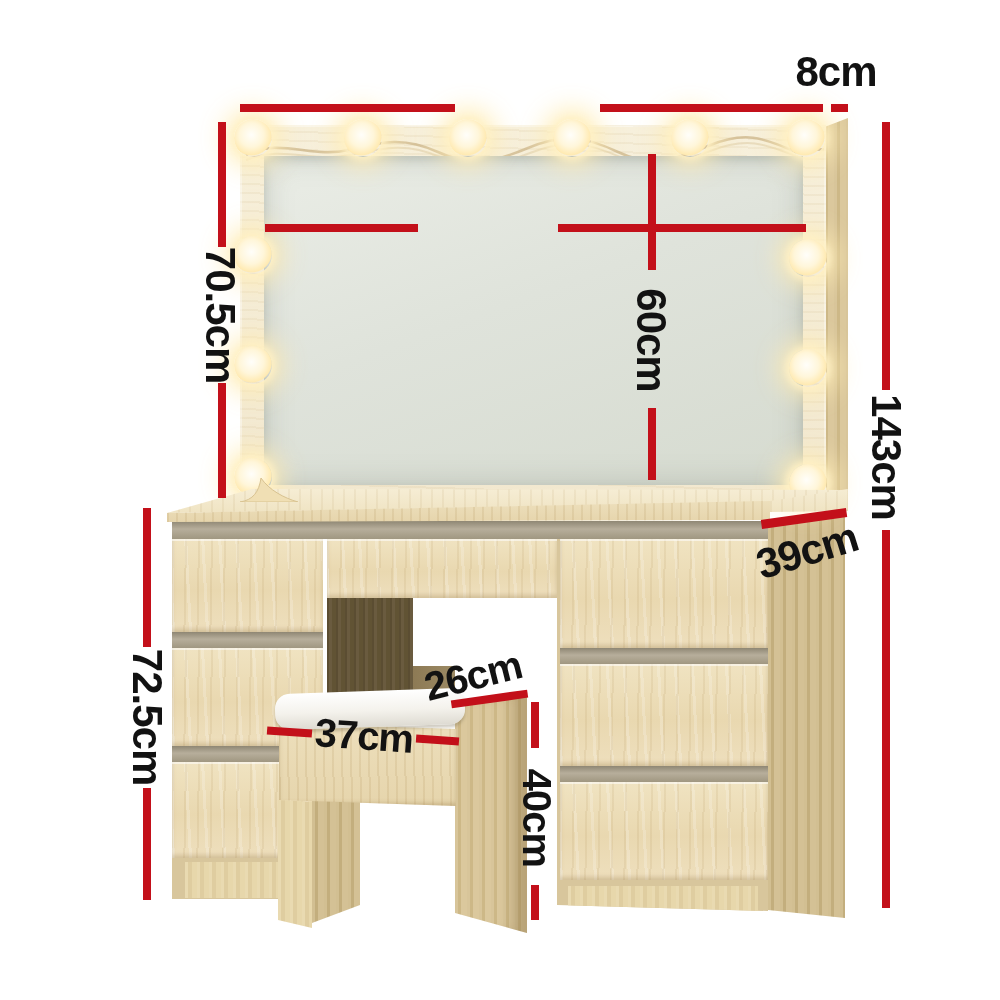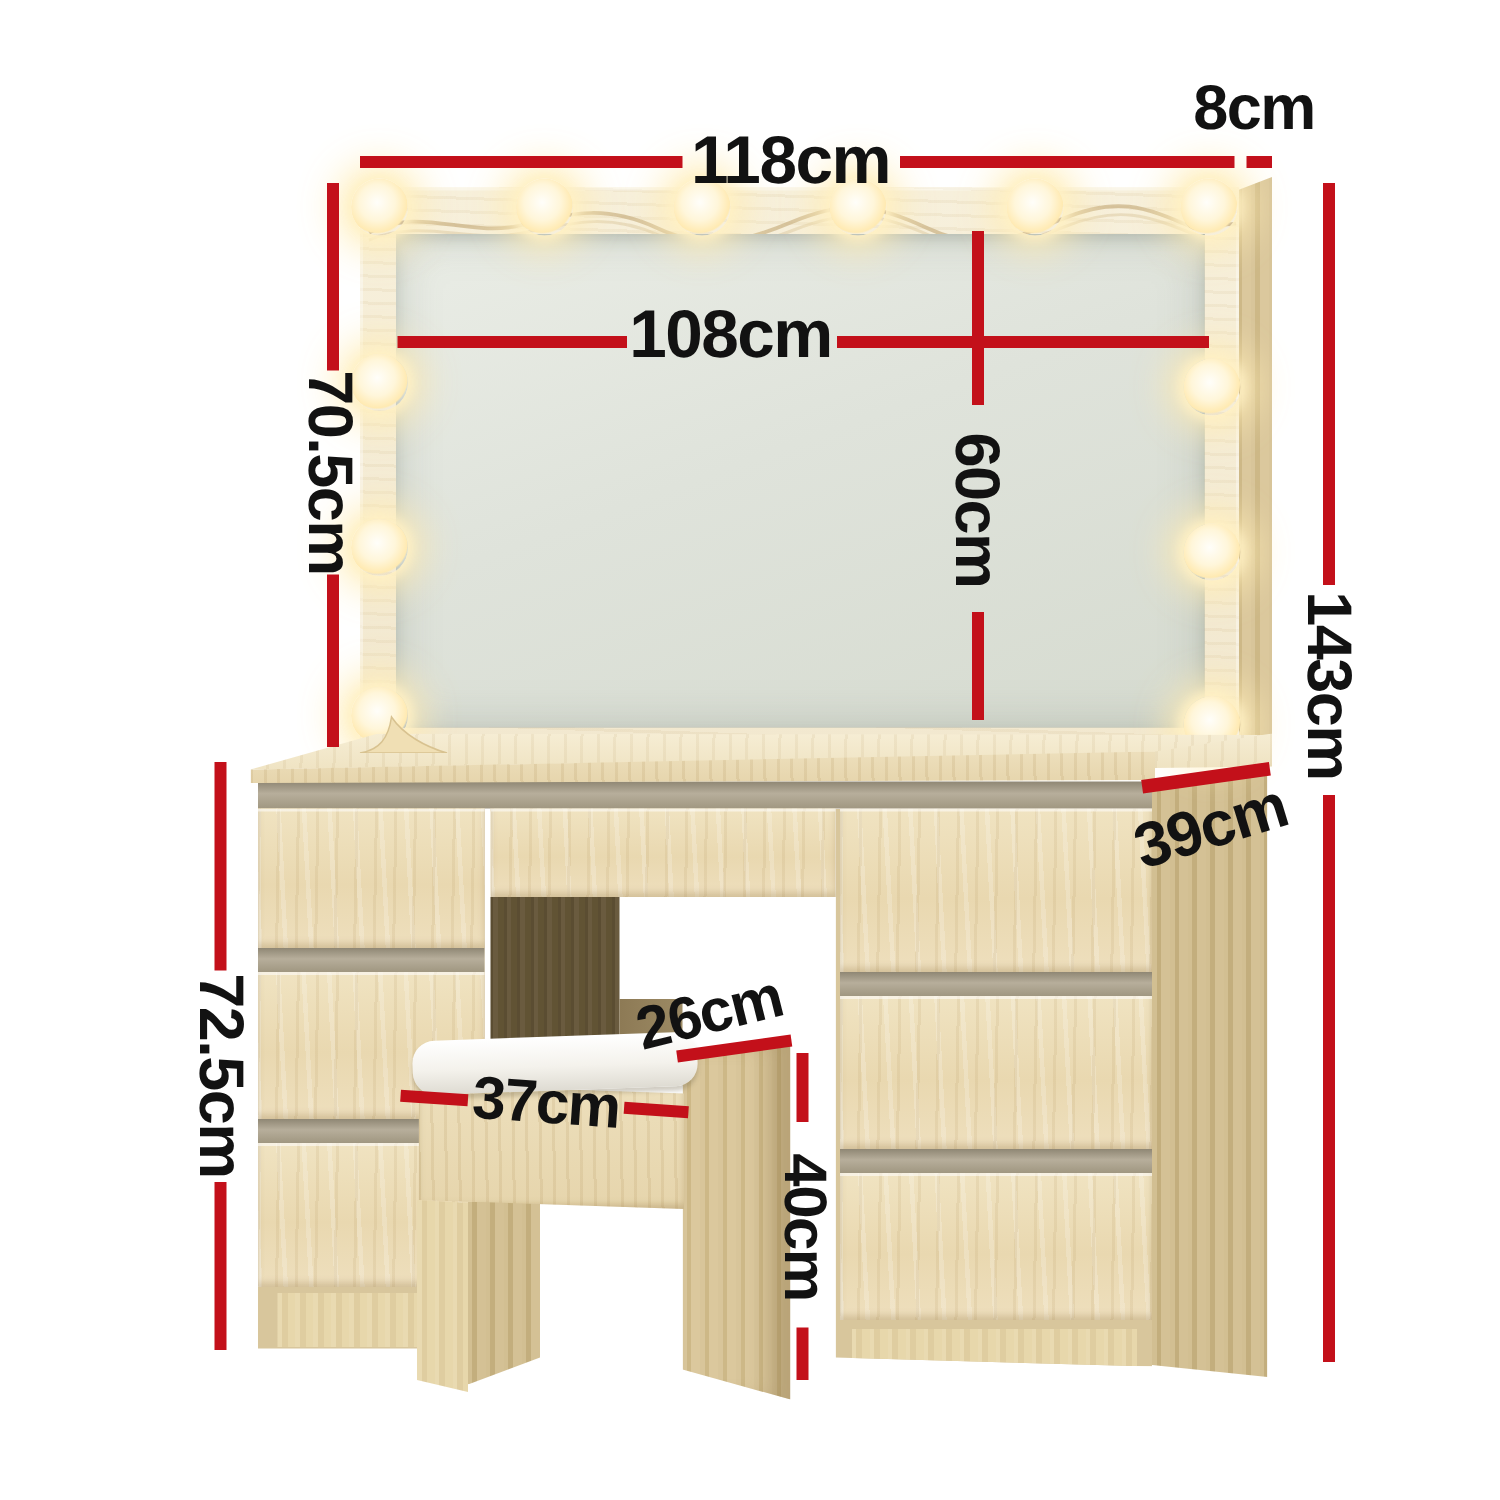--- a/index.html
+++ b/index.html
@@ -161,23 +161,21 @@
   <div class="abs dim dim-v" style="left:143px;top:788px;height:112px;"></div>
 
   <div class="abs dim dim-h" style="left:267px;top:728px;width:45px;transform:rotate(4deg);"></div>
   <div class="abs dim dim-h" style="left:416px;top:736px;width:43px;transform:rotate(4deg);"></div>
 
   <div class="abs dim" style="left:451px;top:695px;width:77px;height:8px;transform:rotate(-8deg);"></div>
 
   <div class="abs dim dim-v" style="left:531px;top:702px;height:46px;"></div>
   <div class="abs dim dim-v" style="left:531px;top:885px;height:35px;"></div>
 
-  <div class="abs dim-label big" style="left:527px;top:107px;transform:translate(-50%,-50%);">118cm</div>
   <div class="abs dim-label" style="left:836px;top:72px;transform:translate(-50%,-50%);">8cm</div>
-  <div class="abs dim-label big" style="left:487px;top:223px;transform:translate(-50%,-50%);">108cm</div>
   <div class="abs dim-label" style="left:220px;top:315px;transform:translate(-50%,-50%) rotate(90deg);">70.5cm</div>
   <div class="abs dim-label" style="left:651px;top:340px;transform:translate(-50%,-50%) rotate(90deg);">60cm</div>
   <div class="abs dim-label" style="left:886px;top:457px;transform:translate(-50%,-50%) rotate(90deg);">143cm</div>
   <div class="abs dim-label" style="left:807px;top:551px;transform:translate(-50%,-50%) rotate(-17deg);">39cm</div>
   <div class="abs dim-label" style="left:147px;top:717px;transform:translate(-50%,-50%) rotate(90deg);">72.5cm</div>
   <div class="abs dim-label" style="left:364px;top:736px;transform:translate(-50%,-50%) rotate(4deg);font-size:40px;">37cm</div>
   <div class="abs dim-label" style="left:473px;top:676px;transform:translate(-50%,-50%) rotate(-14deg);font-size:40px;">26cm</div>
   <div class="abs dim-label" style="left:536px;top:818px;transform:translate(-50%,-50%) rotate(90deg);font-size:40px;">40cm</div>
 
 </div>

